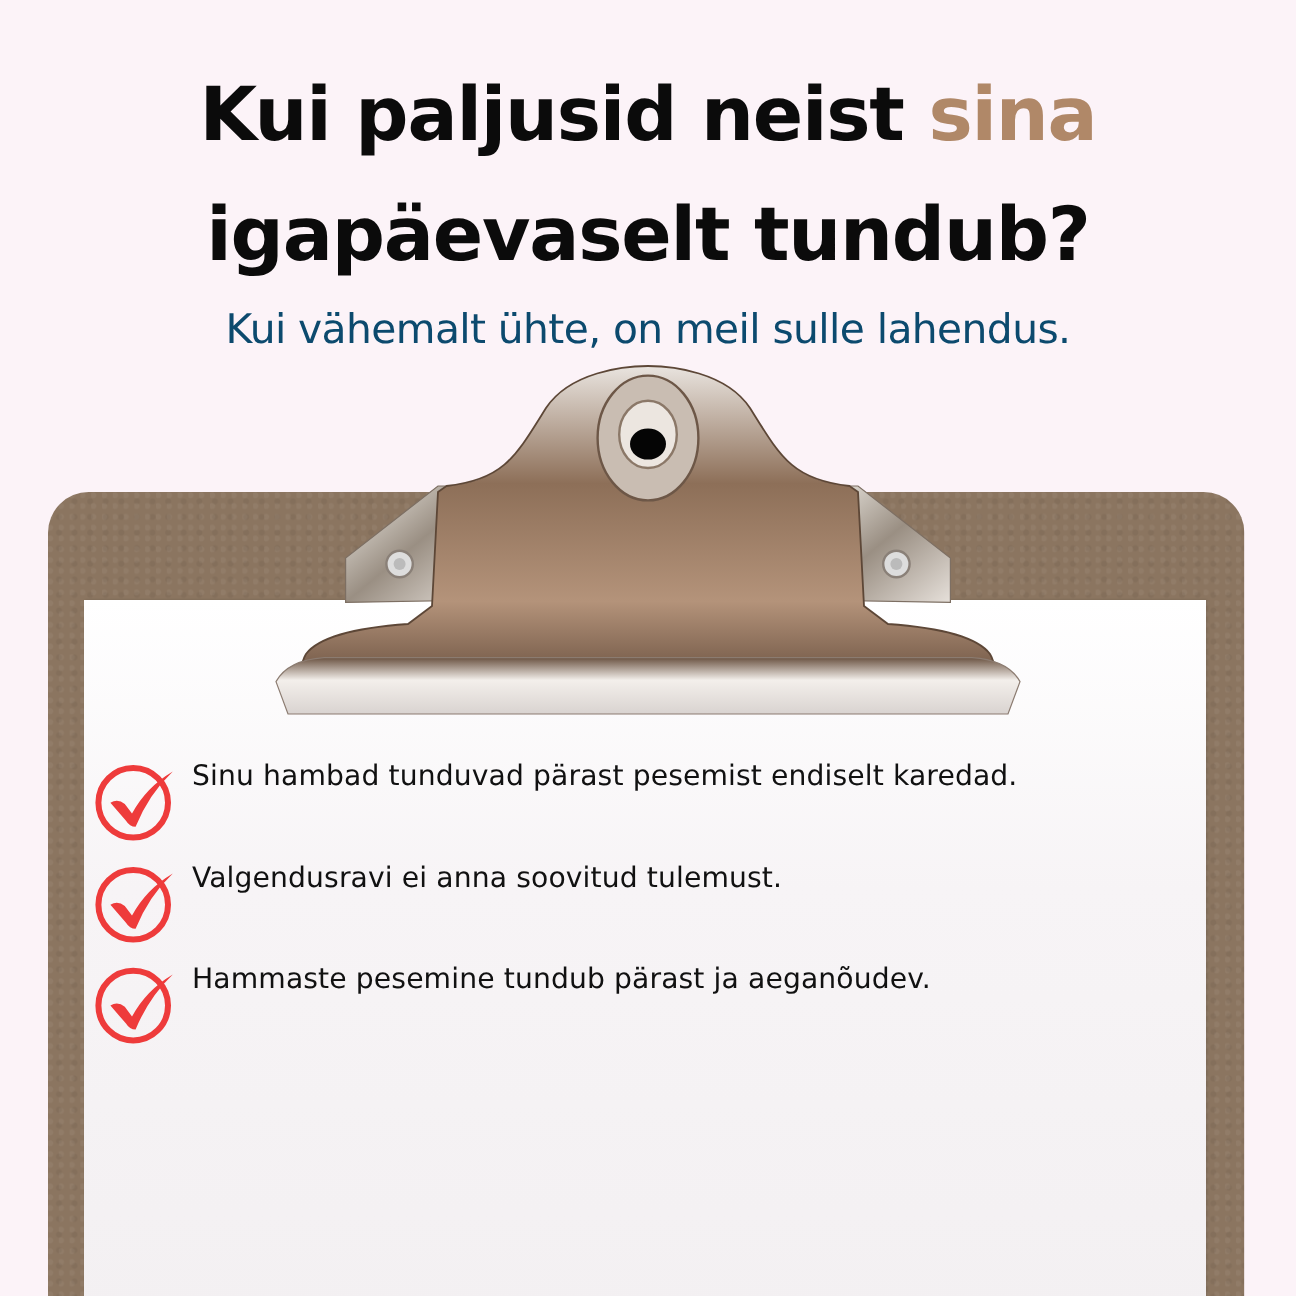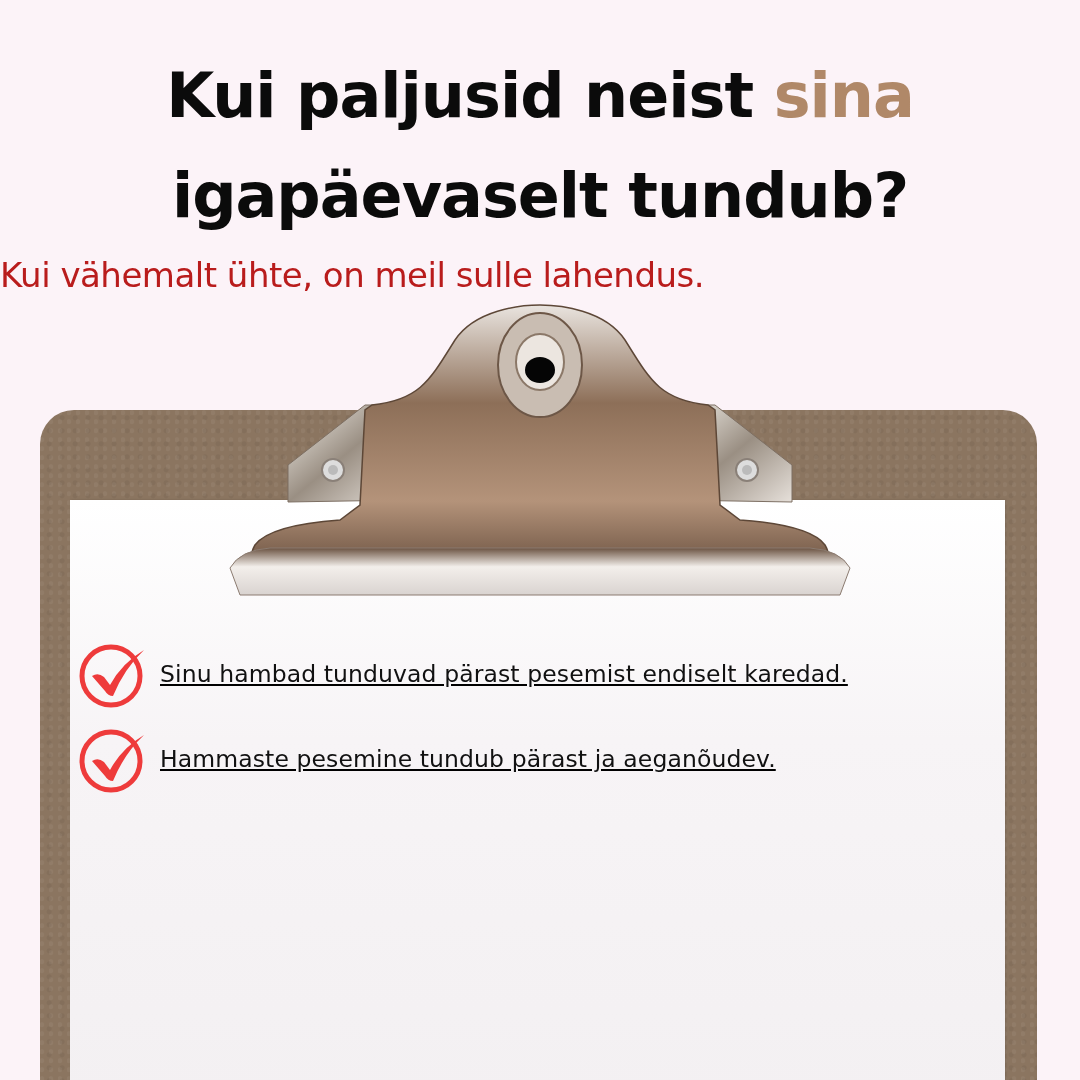--- a/index.html
+++ b/index.html
@@ -16,23 +16,23 @@
       font-weight: 700;
       color: #0b0b0b;
       letter-spacing: -1px;
     }
     .h1 { top: 60px; font-size: 62px; line-height: 72px; }
     .h2 { top: 160px; font-size: 62px; line-height: 72px; }
     .accent { color: #b08868; }
     .subline {
       position: absolute;
       top: 255px; left: 0; right: 0;
-      text-align: left;
+      text-align: center;
       font-size: 34px;
-      color: #b91c1c;
+      color: #0c4a6e;
       letter-spacing: -0.5px;
     }
     .board {
       position: absolute;
       left: 40px; top: 410px;
       width: 997px; height: 700px;
       background: #8b7560;
       background-image:
         radial-gradient(circle at 20% 30%, rgba(255,255,255,0.05) 0 2px, transparent 3px),
         radial-gradient(circle at 70% 60%, rgba(0,0,0,0.05) 0 2px, transparent 3px);
@@ -47,23 +47,22 @@
       box-shadow: 1px 0 2px rgba(0,0,0,0.15);
     }
     .clip { position: absolute; left: 200px; top: 300px; width: 680px; height: 310px; }
     .checklist {
       position: absolute;
       left: 78px; top: 632px;
       width: 930px;
     }
     .check-item {
       display: flex;
-      align-items: center;
+      align-items: flex-start;
       height: 84.5px;
-      text-decoration: underline;
     }
     .check-icon { width: 70px; height: 70px; flex: 0 0 70px; margin-right: 12px; }
     .check-text {
       font-size: 23.5px;
       color: #111;
       letter-spacing: 0.1px;
       white-space: nowrap;
     }
   </style>
 </head>
@@ -119,15 +118,22 @@
       <circle cx="33" cy="37" r="29" fill="none" stroke="#ee3b3b" stroke-width="5"></circle>
       <path d="M14 37 Q20 33 26 38 L32 46 Q44 24 66 11 Q46 30 35 57 Q30 57 27 52 Z" fill="#ee3b3b"></path>
     </svg>
     <span class="check-text">Sinu hambad tunduvad pärast pesemist endiselt karedad.</span>
   </div>
   <div class="check-item">
     <svg class="check-icon" viewBox="0 0 70 70">
       <circle cx="33" cy="37" r="29" fill="none" stroke="#ee3b3b" stroke-width="5"></circle>
       <path d="M14 37 Q20 33 26 38 L32 46 Q44 24 66 11 Q46 30 35 57 Q30 57 27 52 Z" fill="#ee3b3b"></path>
     </svg>
+    <span class="check-text">Valgendusravi ei anna soovitud tulemust.</span>
+  </div>
+  <div class="check-item">
+    <svg class="check-icon" viewBox="0 0 70 70">
+      <circle cx="33" cy="37" r="29" fill="none" stroke="#ee3b3b" stroke-width="5"></circle>
+      <path d="M14 37 Q20 33 26 38 L32 46 Q44 24 66 11 Q46 30 35 57 Q30 57 27 52 Z" fill="#ee3b3b"></path>
+    </svg>
     <span class="check-text">Hammaste pesemine tundub pärast ja aeganõudev.</span>
   </div>
 </div>
 
 </body></html>

